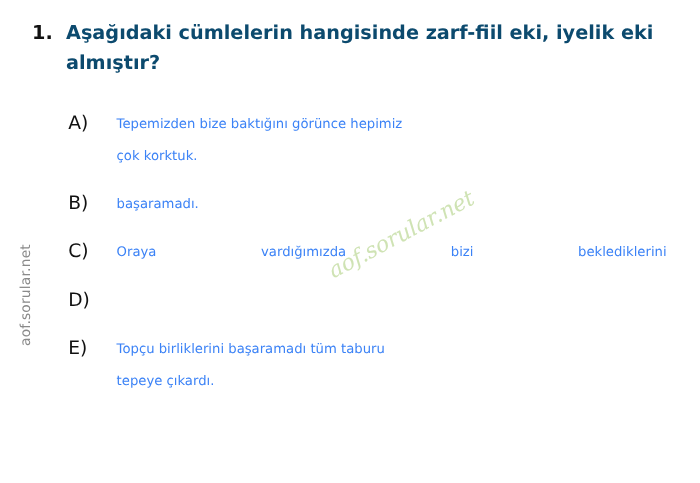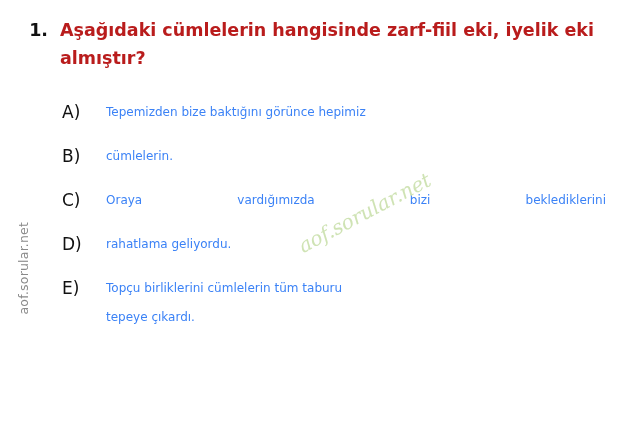--- a/index.html
+++ b/index.html
@@ -78,21 +78,21 @@
     font-size: 17.5px;
     font-weight: bold;
     color: #111111;
     line-height: 28px;
     flex: 0 0 auto;
   }
   .q-text {
     margin-left: 12px;
     font-size: 17.5px;
     font-weight: bold;
-    color: #b91c1c;
+    color: #0c4a6e;
     line-height: 28px;
     text-align: left;
   }
 
   
   .options {
     position: absolute;
     left: 62px;
     top: 98px;
     width: 560px;
@@ -139,46 +139,46 @@
     <div class="q-number">1.</div>
     <div class="q-text">Aşağıdaki cümlelerin hangisinde zarf-fiil eki, iyelik eki almıştır?</div>
   </div>
 
   <div class="options">
 
     <div class="option">
       <div class="opt-letter">A)</div>
       <div class="opt-text">
         <span class="line">Tepemizden bize baktığını görünce hepimiz</span>
+        <span class="line">çok korktuk.</span>
       </div>
     </div>
 
     <div class="option">
       <div class="opt-letter">B)</div>
       <div class="opt-text">
-        <span class="line">cümlelerin.</span>
+        <span class="line">başaramadı.</span>
       </div>
     </div>
 
     <div class="option">
       <div class="opt-letter">C)</div>
       <div class="opt-text">
         <span class="line justify">Oraya vardığımızda bizi beklediklerini</span>
       </div>
     </div>
 
     <div class="option">
       <div class="opt-letter">D)</div>
       <div class="opt-text">
-        <span class="line">rahatlama geliyordu.</span>
       </div>
     </div>
 
     <div class="option">
       <div class="opt-letter">E)</div>
       <div class="opt-text">
-        <span class="line">Topçu birliklerini cümlelerin tüm taburu</span>
+        <span class="line">Topçu birliklerini başaramadı tüm taburu</span>
         <span class="line">tepeye çıkardı.</span>
       </div>
     </div>
 
   </div>
 </div>
 
 </body></html>

